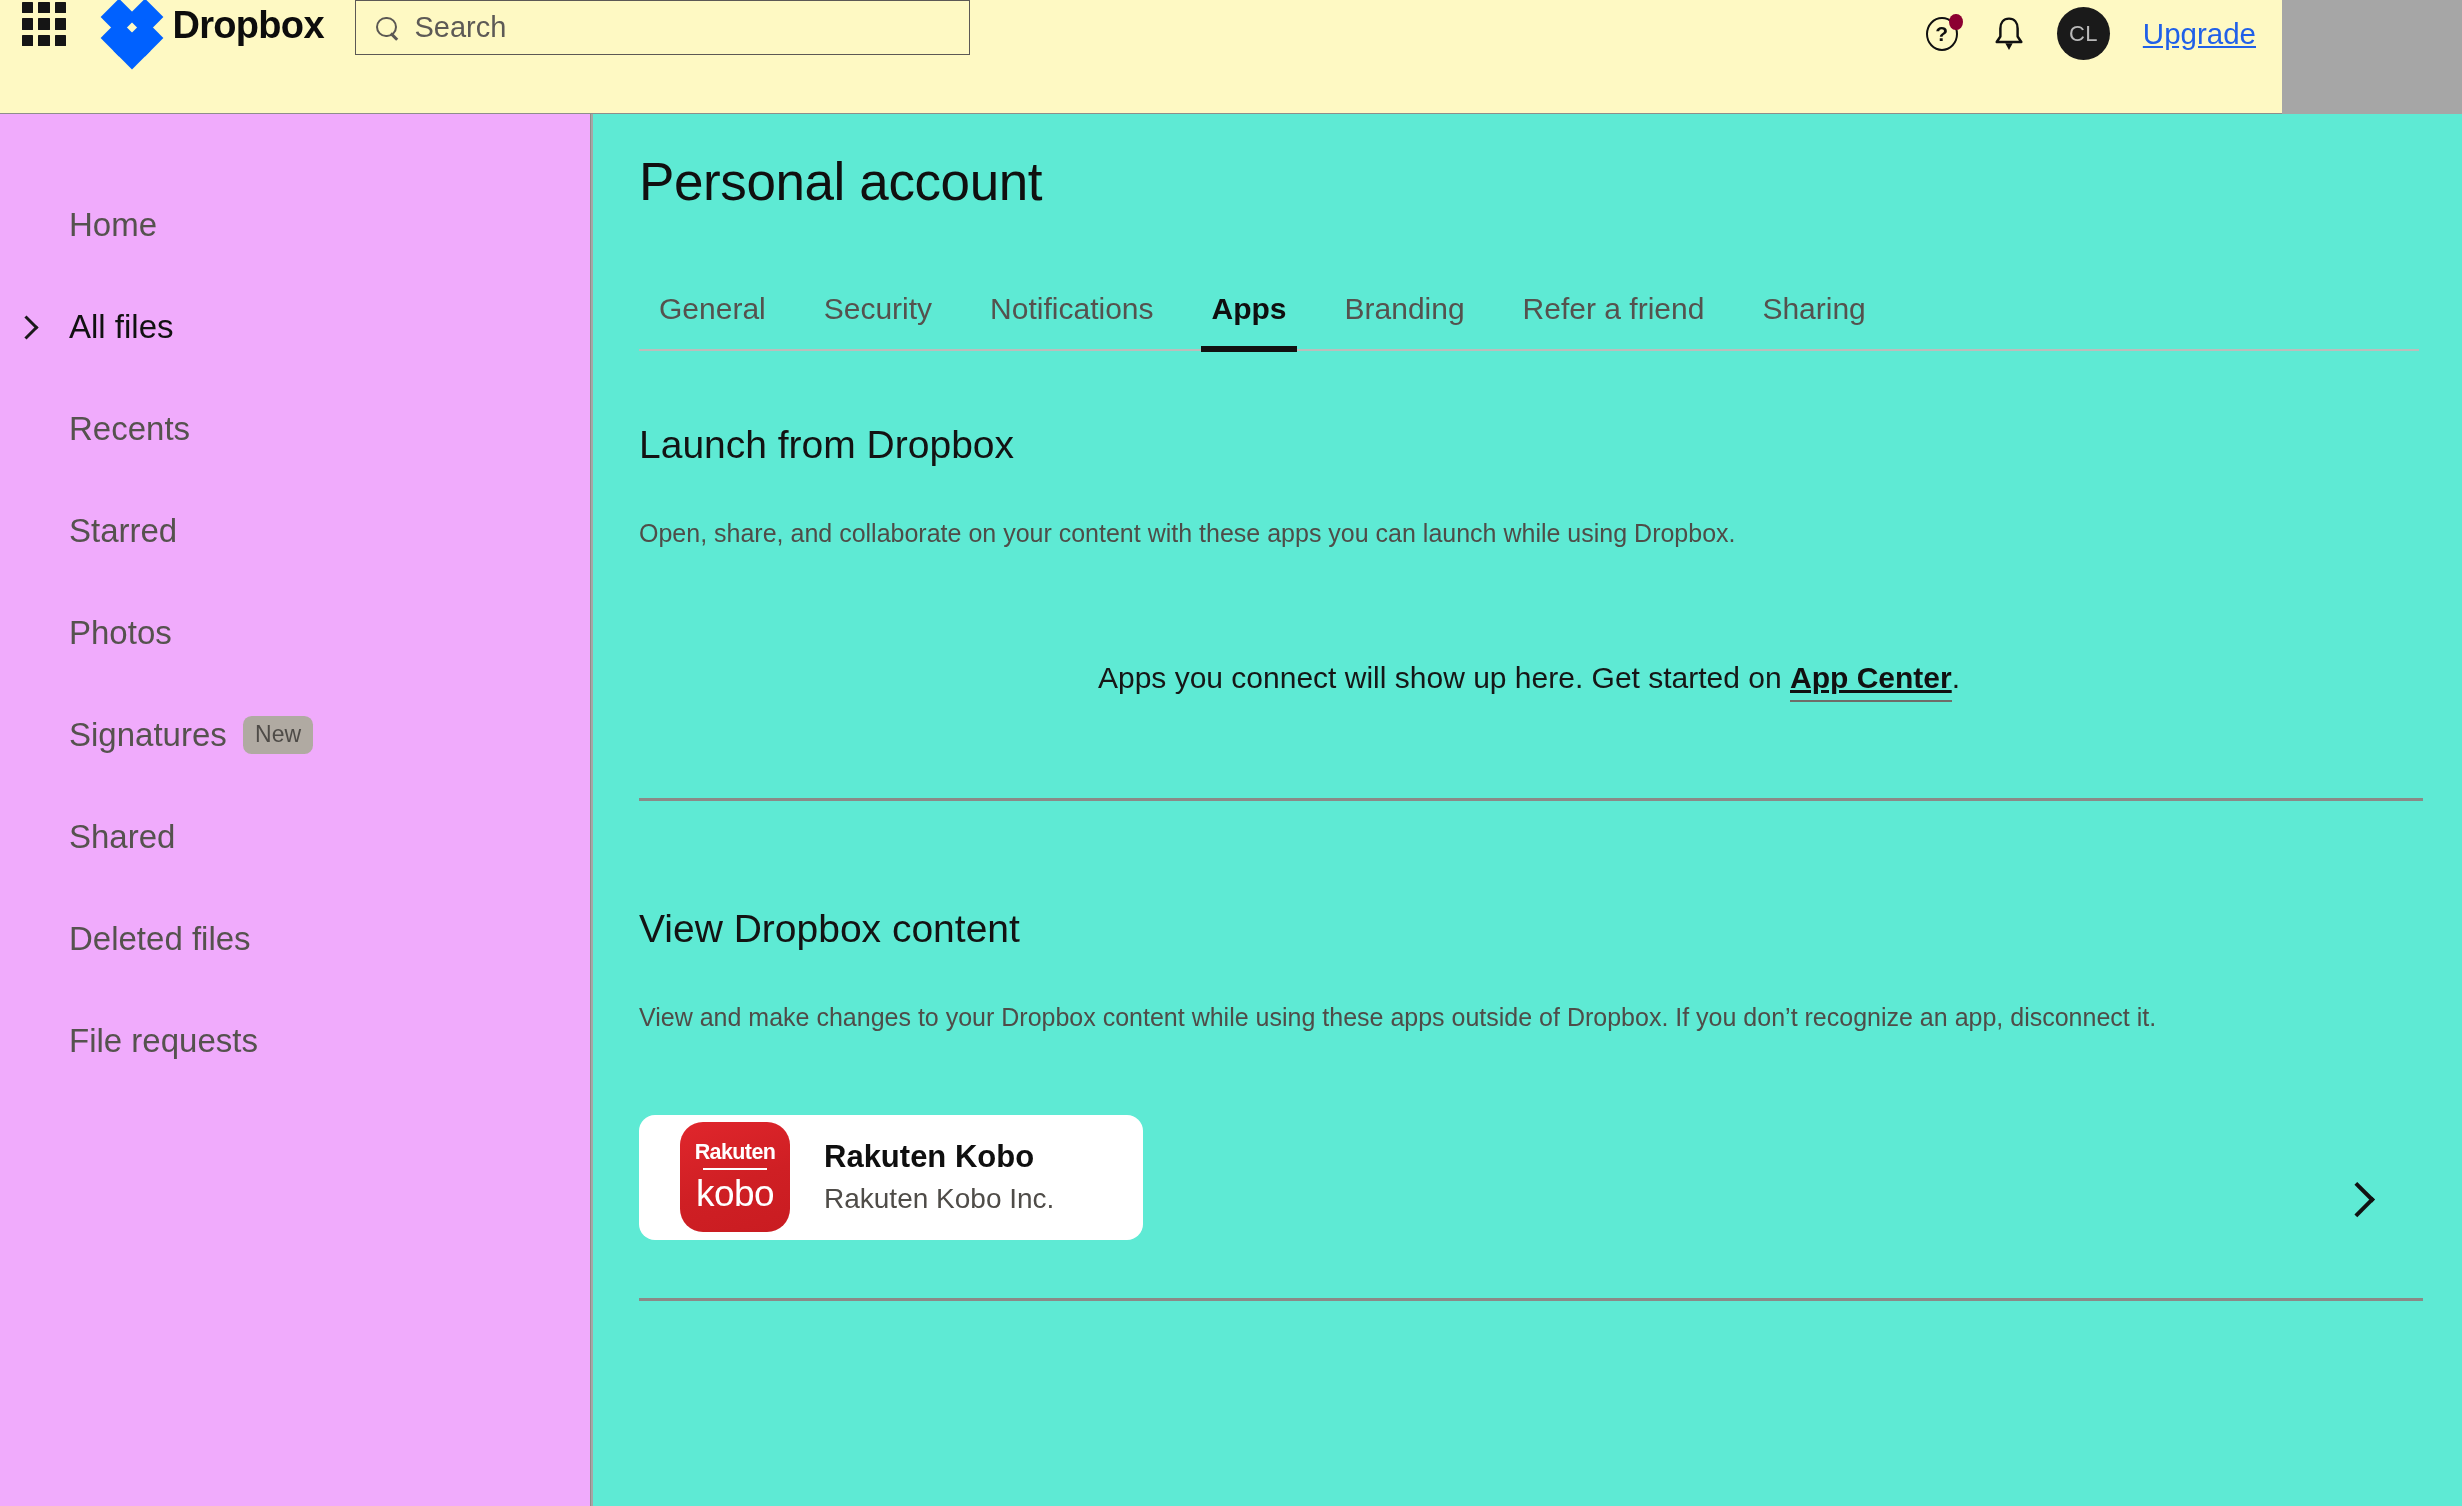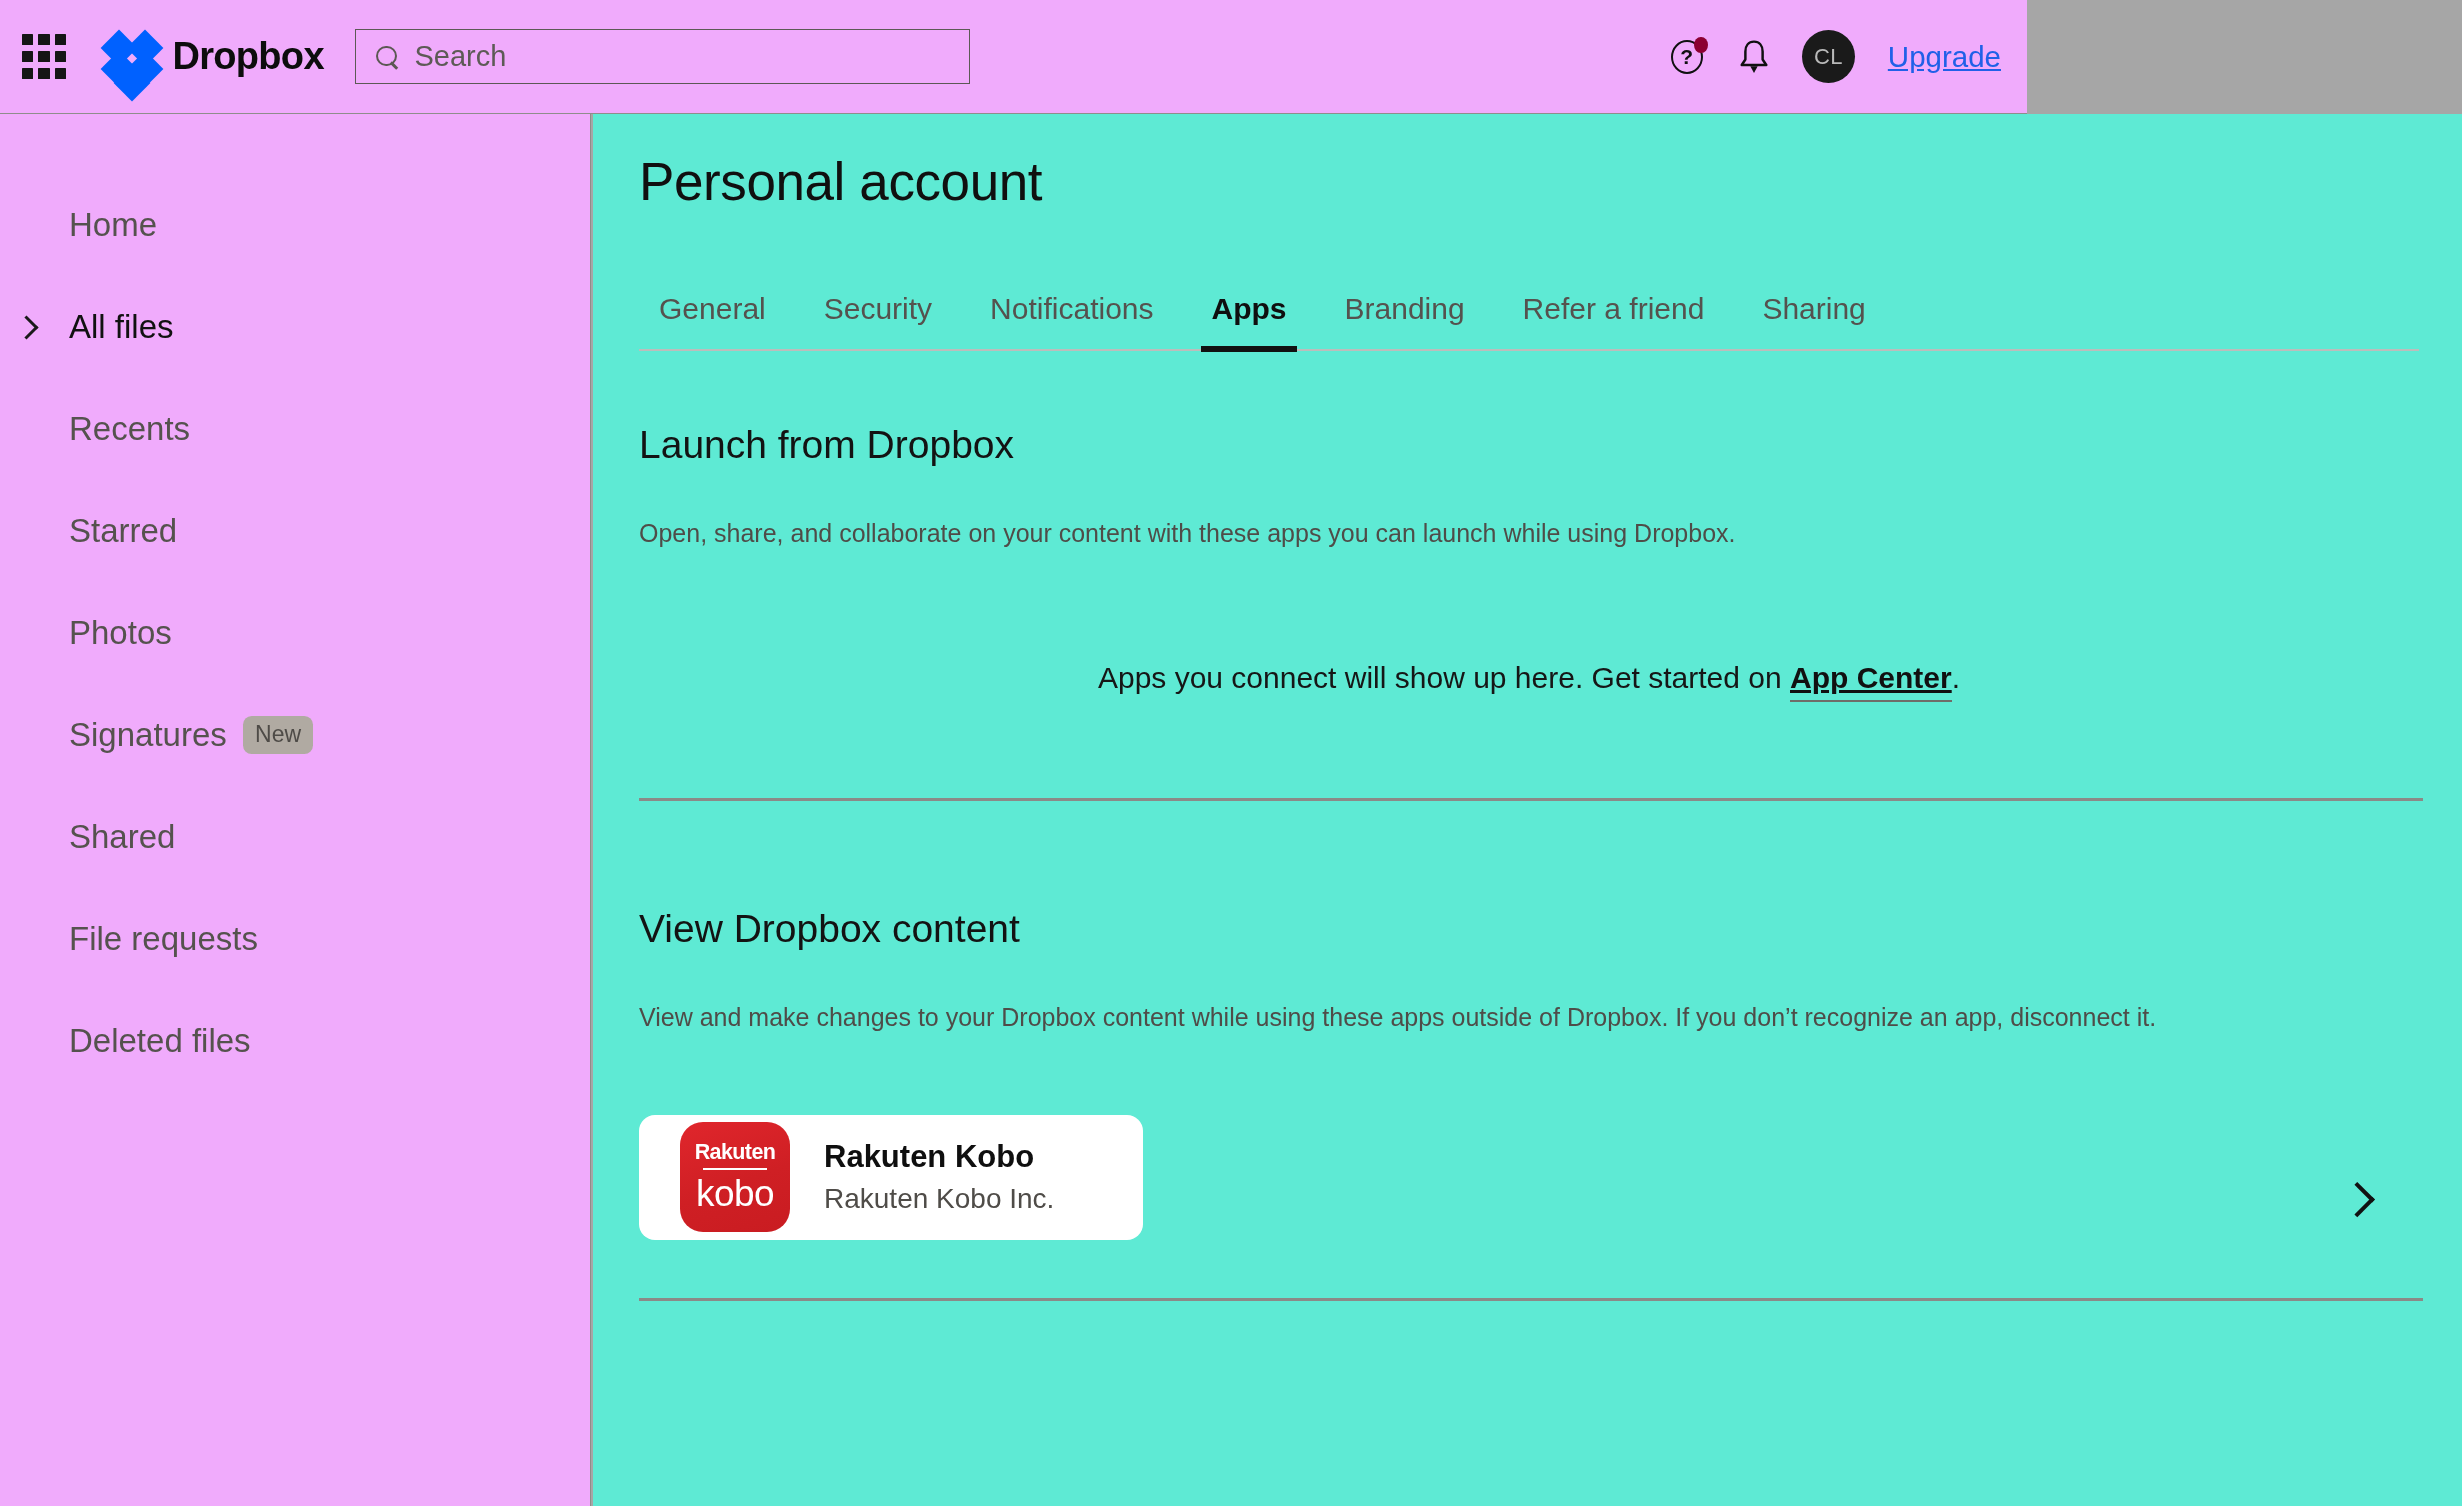--- a/index.html
+++ b/index.html
@@ -14,26 +14,26 @@
     font-family: "Liberation Sans", sans-serif;
     background: #a6a6a6;
     color: #1a1a1a;
     -webkit-font-smoothing: antialiased;
   }
 
   
   .topbar {
     position: absolute;
     top: 0; left: 0;
-    width: 2027px;
+    width: 2282px;
     height: 114px;
-    background: #f0abfc;
+    background: #fef9c3;
     border-bottom: 1.8px solid #8e8e8b;
     display: flex;
-    align-items: center;
+    align-items: flex-start;
   }
 
   .grid-icon {
     margin-left: 20px;
     width: 48px;
     height: 48px;
     display: grid;
     grid-template-columns: repeat(3, 1fr);
     grid-template-rows: repeat(3, 1fr);
     gap: 5.5px;
@@ -478,25 +478,25 @@
   <div class="nav-item">
     <span class="nav-label">Signatures</span>
     <span class="new-badge">New</span>
   </div>
 
   <div class="nav-item">
     <span class="nav-label">Shared</span>
   </div>
 
   <div class="nav-item">
+    <span class="nav-label">Deleted files</span>
+  </div>
+
+  <div class="nav-item">
     <span class="nav-label">File requests</span>
-  </div>
-
-  <div class="nav-item">
-    <span class="nav-label">Deleted files</span>
   </div>
 </div>
 
 <div class="main">
 
   <h1 class="page-title">Personal account</h1>
 
   <div class="tabs">
     <div class="tab">General</div>
     <div class="tab">Security</div>

